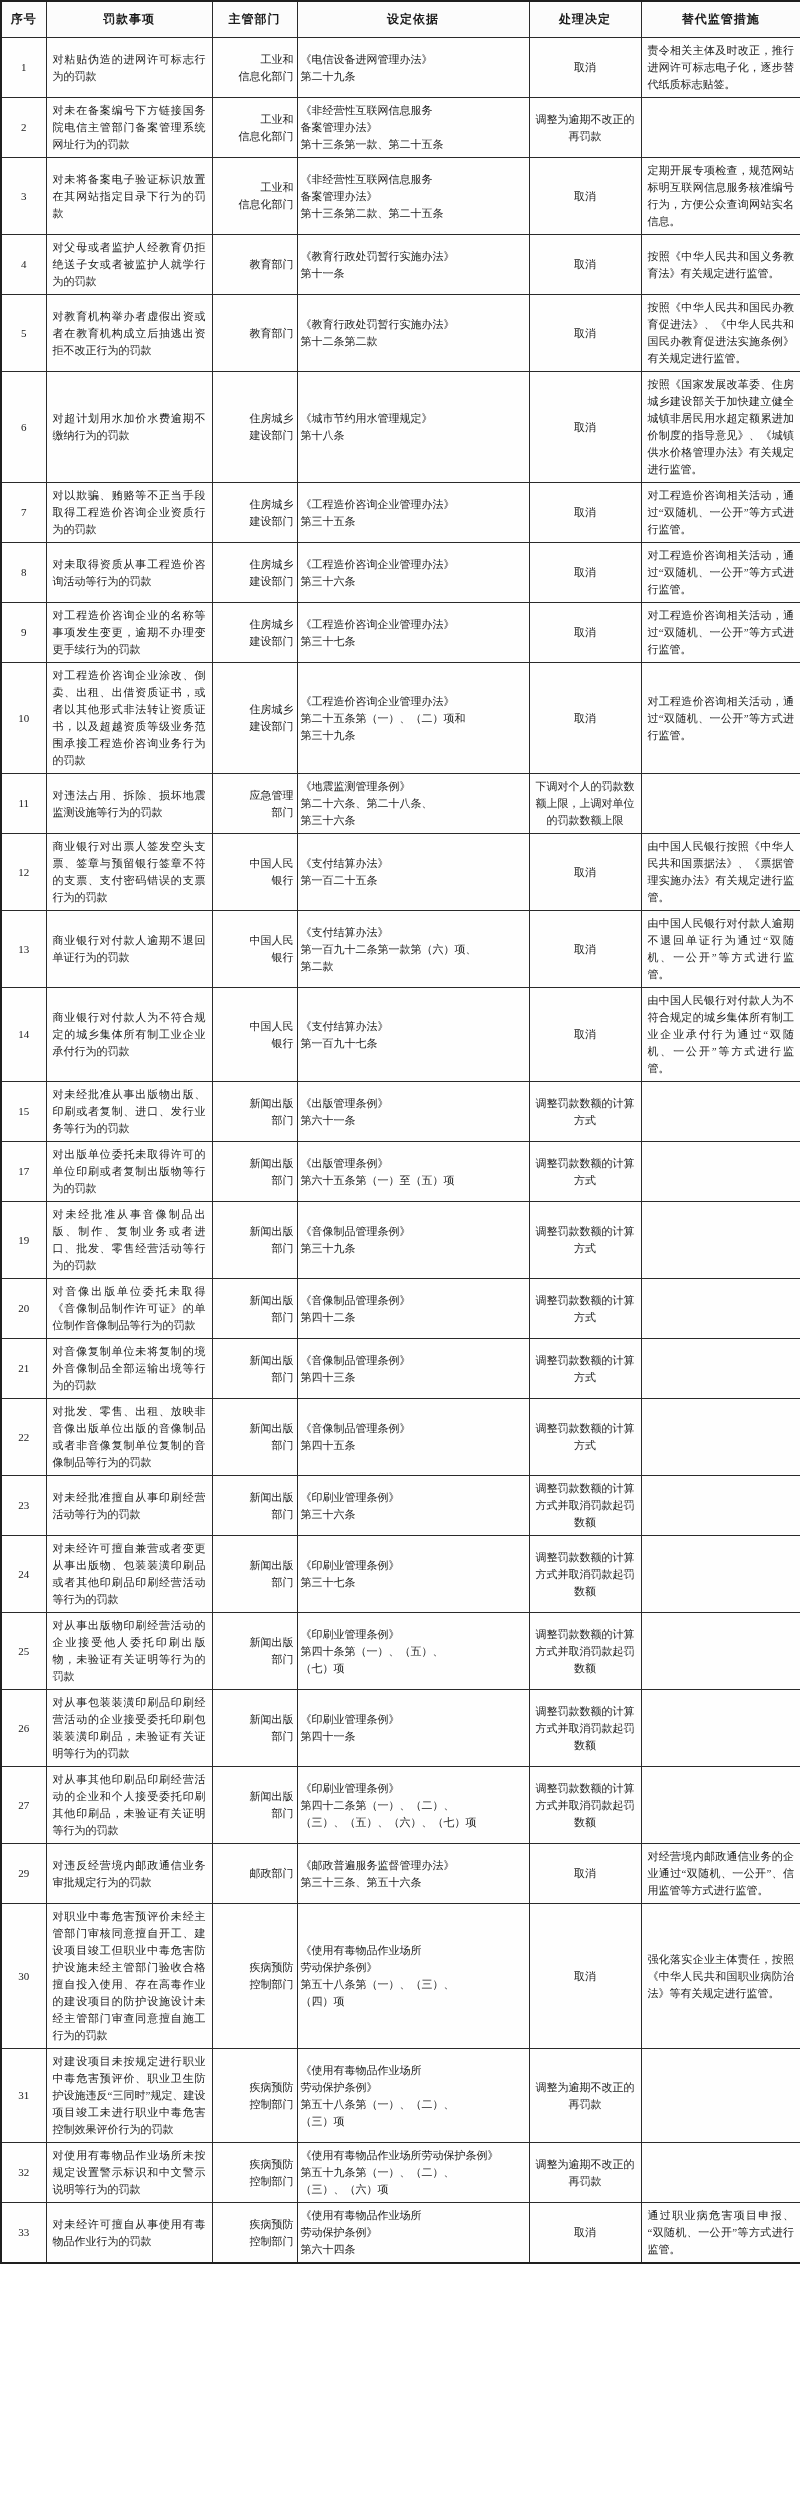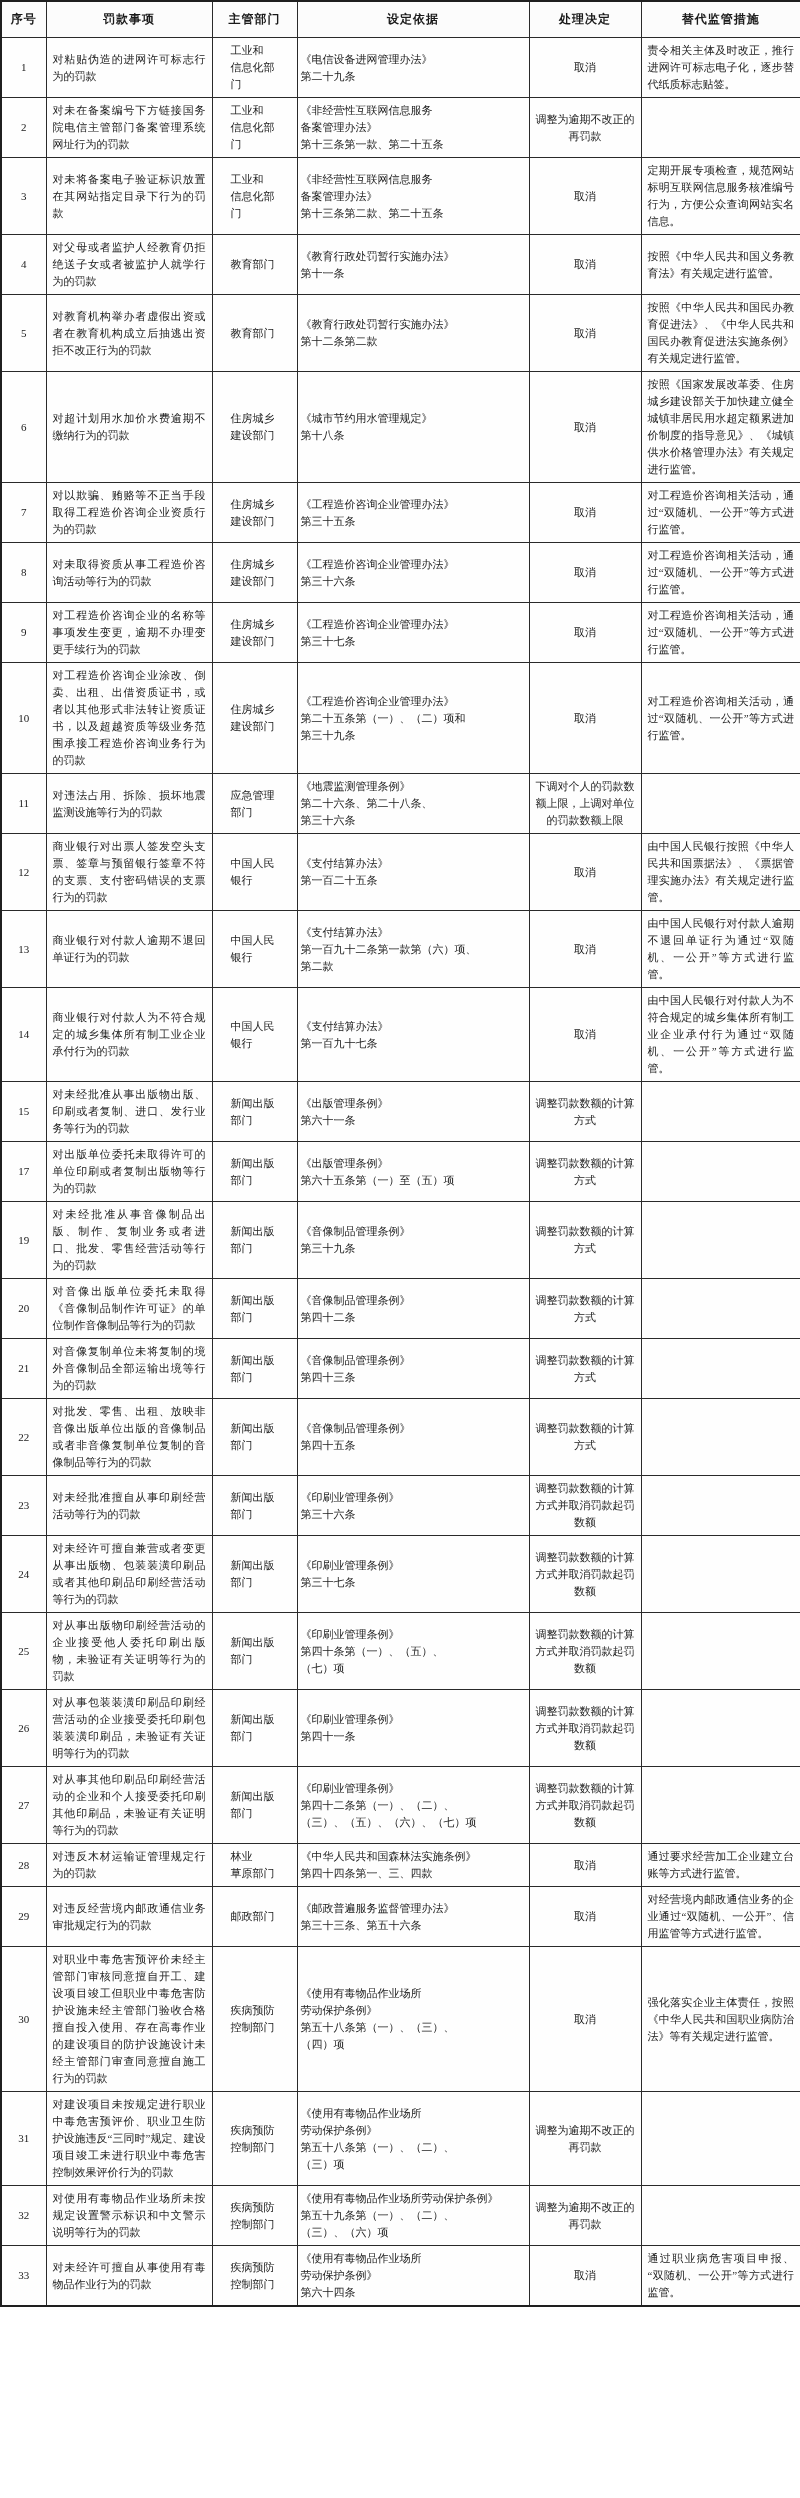--- a/index.html
+++ b/index.html
@@ -34,21 +34,21 @@
     background: #fcfcfc;
     letter-spacing: 1px;
   }
   td {
     font-size: 11px;
     line-height: 17px;
     padding: 4px 6px;
   }
   td.c-no   { text-align: center; padding: 4px 2px; }
   td.c-item { text-align: justify; }
-  td.c-dept { text-align: left; white-space: pre-line; padding: 4px 18px; }
+  td.c-dept { text-align: right; white-space: pre-line; padding: 4px 3px; }
   td.c-basis{ text-align: left; white-space: pre-line; padding: 4px 3px; }
   td.c-dec  { text-align: center; padding: 4px 5px; }
   td.c-measure { text-align: justify; }
 </style>
 </head>
 <body>
 
 <table class="penalty-table">
   <colgroup>
     <col style="width:45px">
@@ -318,30 +318,20 @@
     <td class="c-item">对从事其他印刷品印刷经营活动的企业和个人接受委托印刷其他印刷品，未验证有关证明等行为的罚款</td>
     <td class="c-dept">新闻出版
 部门</td>
     <td class="c-basis">《印刷业管理条例》
 第四十二条第（一）、（二）、
 （三）、（五）、（六）、（七）项</td>
     <td class="c-dec">调整罚款数额的计算方式并取消罚款起罚数额</td>
     <td class="c-measure"></td>
   </tr>
       <tr>
-    <td class="c-no">28</td>
-    <td class="c-item">对违反木材运输证管理规定行为的罚款</td>
-    <td class="c-dept">林业
-草原部门</td>
-    <td class="c-basis">《中华人民共和国森林法实施条例》
-第四十四条第一、三、四款</td>
-    <td class="c-dec">取消</td>
-    <td class="c-measure">通过要求经营加工企业建立台账等方式进行监管。</td>
-  </tr>
-      <tr>
     <td class="c-no">29</td>
     <td class="c-item">对违反经营境内邮政通信业务审批规定行为的罚款</td>
     <td class="c-dept">邮政部门</td>
     <td class="c-basis">《邮政普遍服务监督管理办法》
 第三十三条、第五十六条</td>
     <td class="c-dec">取消</td>
     <td class="c-measure">对经营境内邮政通信业务的企业通过“双随机、一公开”、信用监管等方式进行监管。</td>
   </tr>
       <tr>
     <td class="c-no">30</td>

